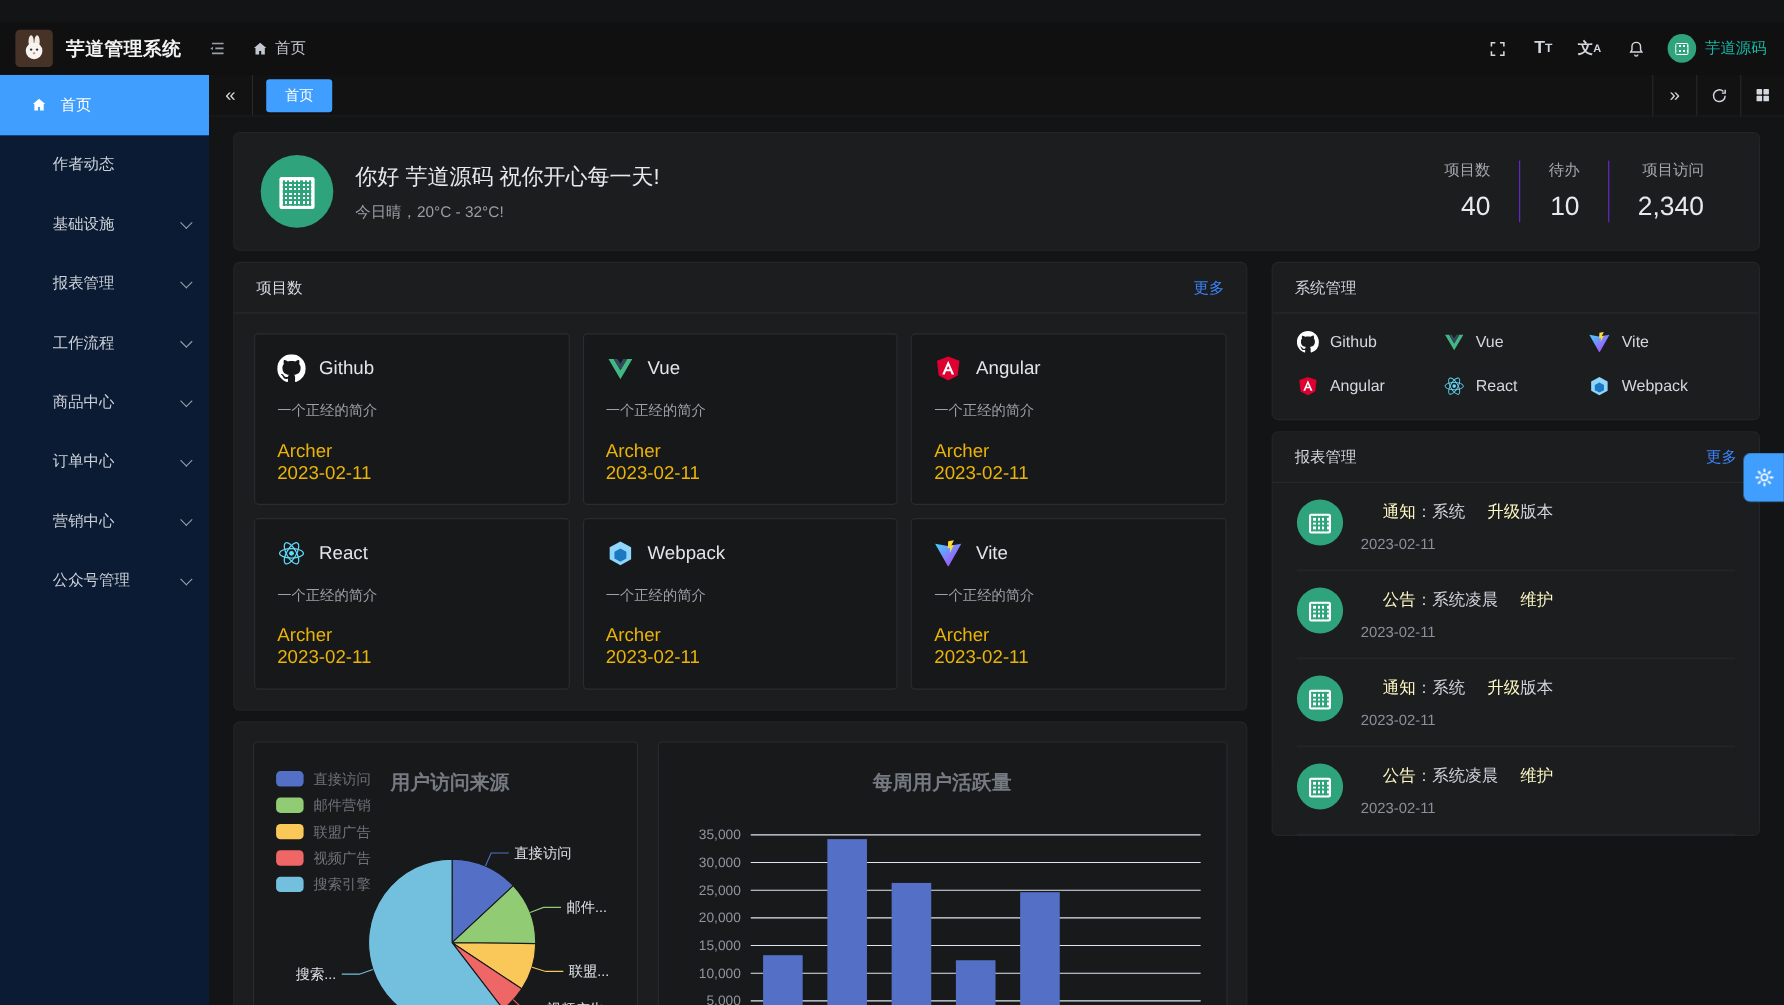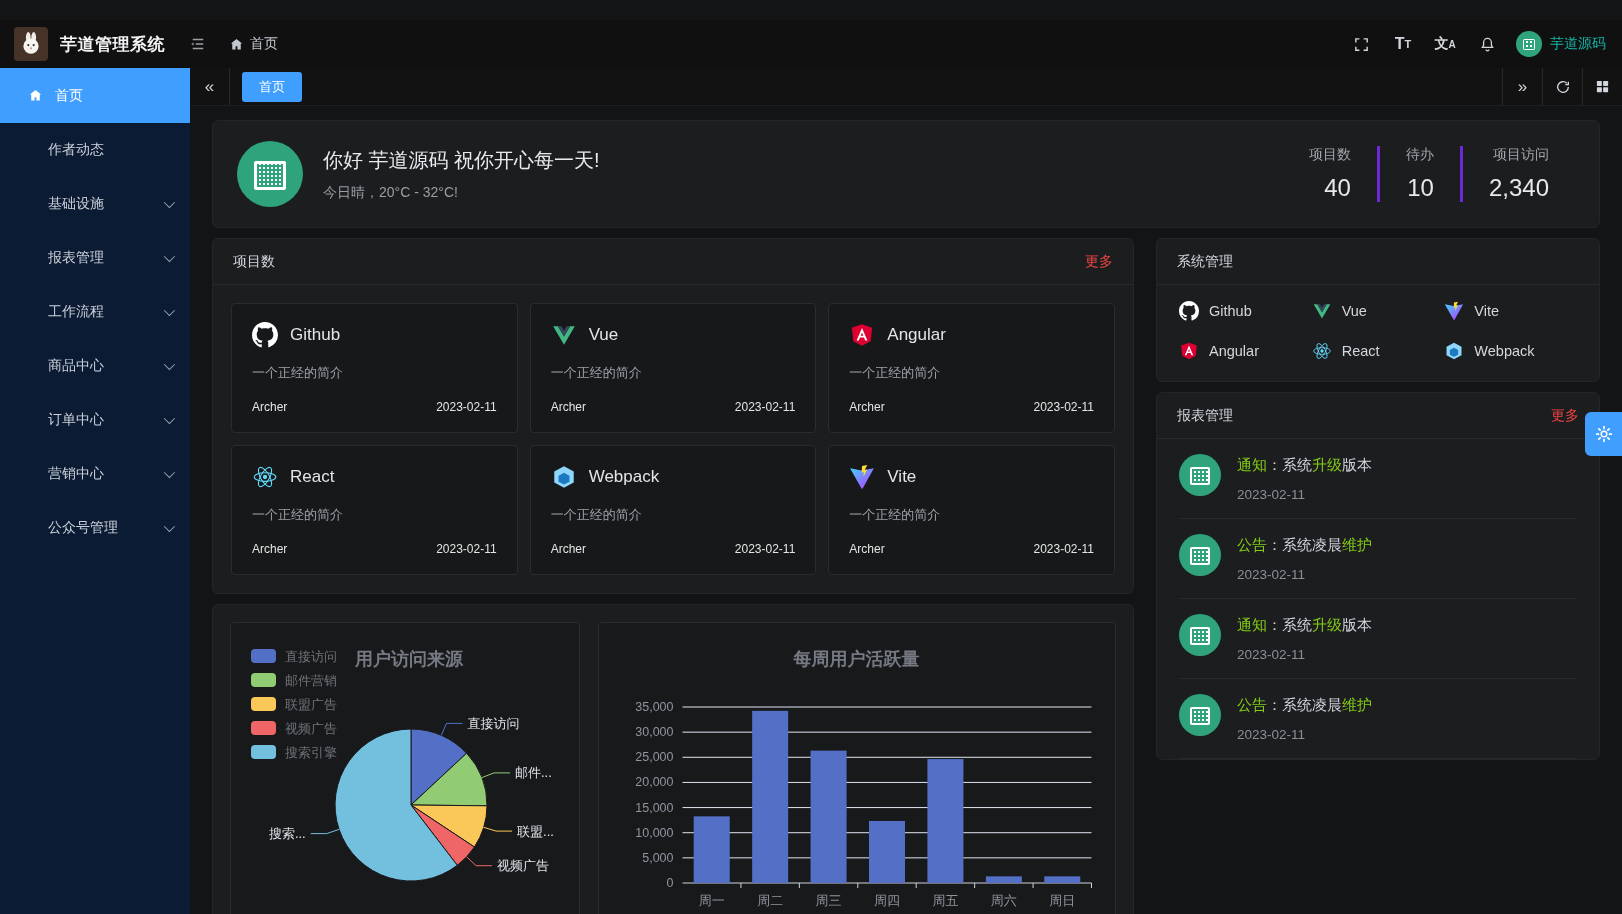--- a/index.html
+++ b/index.html
@@ -54,60 +54,60 @@
   .tab { background:#409eff; color:#fff; font-size:13px; padding:6px 17px; border-radius:3px; cursor:pointer; }
   .tb-tool { width:40px; border-left:1px solid #28292c; display:flex; align-items:center;
              justify-content:center; cursor:pointer; color:#d3d7de; }
 
   
   .main { flex:1; overflow:hidden; padding:14px 22px 0 22px; }
   .card { background:#1c1d1f; border:1px solid #242528; border-radius:6px; }
   .card-head { height:46px; display:flex; align-items:center; justify-content:space-between;
                padding:0 20px; border-bottom:1px solid #2a2b2e; }
   .card-title { font-size:14px; color:#d3d7de; }
-  .more-link { font-size:14px; color:#ef4444; cursor:pointer; }
+  .more-link { font-size:14px; color:#3b82f6; cursor:pointer; }
 
   .greeting { height:108px; display:flex; align-items:center; padding:0 24px; margin-bottom:10px; }
   .greet-avatar { width:66px; height:66px; }
   .greet-txt { margin-left:20px; }
   .greet-title { font-size:20px; color:#e6e9ee; font-weight:500; }
   .greet-sub { font-size:14px; color:#9a9ea6; margin-top:10px; }
   .stats { margin-left:auto; display:flex; align-items:center; }
   .stat { padding:0 26px; text-align:right; }
-  .stat + .stat { border-left:3px solid #6d28d9; }
+  .stat + .stat { border-left:1px solid #6d28d9; }
   .stat-label { font-size:14px; color:#a3a6ad; }
   .stat-value { font-size:24px; color:#e6e9ee; margin-top:10px; }
 
   .cols { display:flex; gap:22px; }
   .col-left { width:922px; flex:0 0 auto; }
   .col-right { flex:1; min-width:0; }
 
   .proj-body { padding:18px; display:grid; grid-template-columns:repeat(3,1fr); gap:12px; }
   .proj-card { background:#171819; border:1px solid #2b2c2f; border-radius:4px; padding:18px 20px; cursor:pointer; }
   .proj-top { display:flex; align-items:center; gap:12px; }
   .proj-name { font-size:17px; color:#e2e5ea; }
   .proj-desc { font-size:13px; color:#9da1aa; margin-top:16px; }
-  .proj-foot { display:flex; justify-content:space-between; font-size:12px; color:#e5e5e5; margin-top:18px; }
+  .proj-foot { display:flex; justify-content:space-between; font-size:17px; color:#eab308; margin-top:18px;flex-direction:column; }
 
   .charts { margin-top:10px; padding:17px; display:flex; gap:18px; }
   .chart-box { border:1px solid #2b2c2f; border-radius:4px; height:298px; background:#18191b; }
   .chart-box.pie { width:350px; flex:0 0 auto; }
   .chart-box.bar { flex:1; min-width:0; }
   .chart-box svg { width:100%; height:100%; display:block; }
 
   .shortcut-body { padding:16px 22px 20px; display:grid; grid-template-columns:repeat(3,1fr); row-gap:20px; }
   .shortcut { display:flex; align-items:center; gap:10px; font-size:14.5px; color:#d3d7de; cursor:pointer; }
 
   .notice-card { margin-top:10px; }
   .notice-list { padding:0 22px; list-style:none; }
   .notice-item { display:flex; align-items:flex-start; gap:16px; padding:15px 0 16px;
                  border-bottom:1px solid #28292c; cursor:pointer; }
   .n-avatar { width:42px; height:42px; }
   .n-line { font-size:15px; color:#cfd3dc; margin-top:2px; }
-  .n-tag, .n-em { color:#84cc16; }
+  .n-tag, .n-em { color:#fef9c3;margin-left:20px; }
   .n-date { font-size:13.5px; color:#8b8f99; margin-top:12px; }
 
   .gear-btn { position:fixed; right:0; top:412px; width:37px; height:44px; background:#409eff;
               border-radius:6px 0 0 6px; display:flex; align-items:center; justify-content:center;
               cursor:pointer; z-index:10; }
 
   svg.icon { display:block; }
 </style>
 </head>
 <body>

